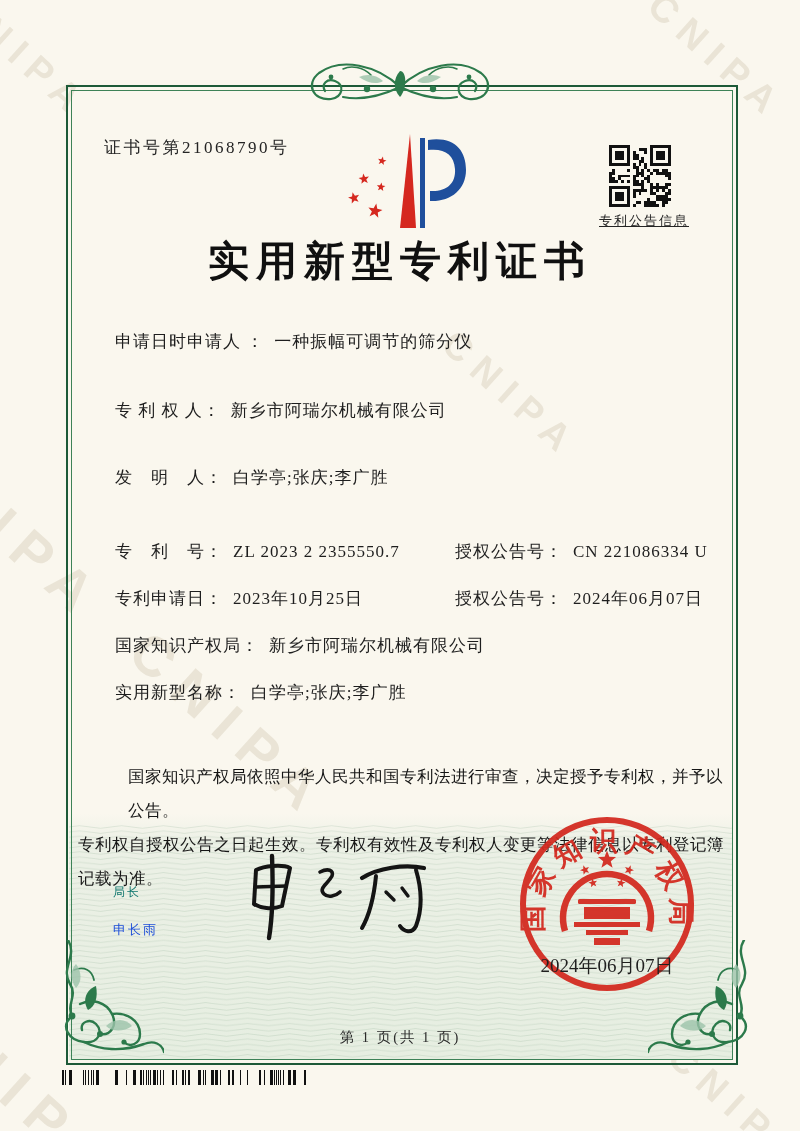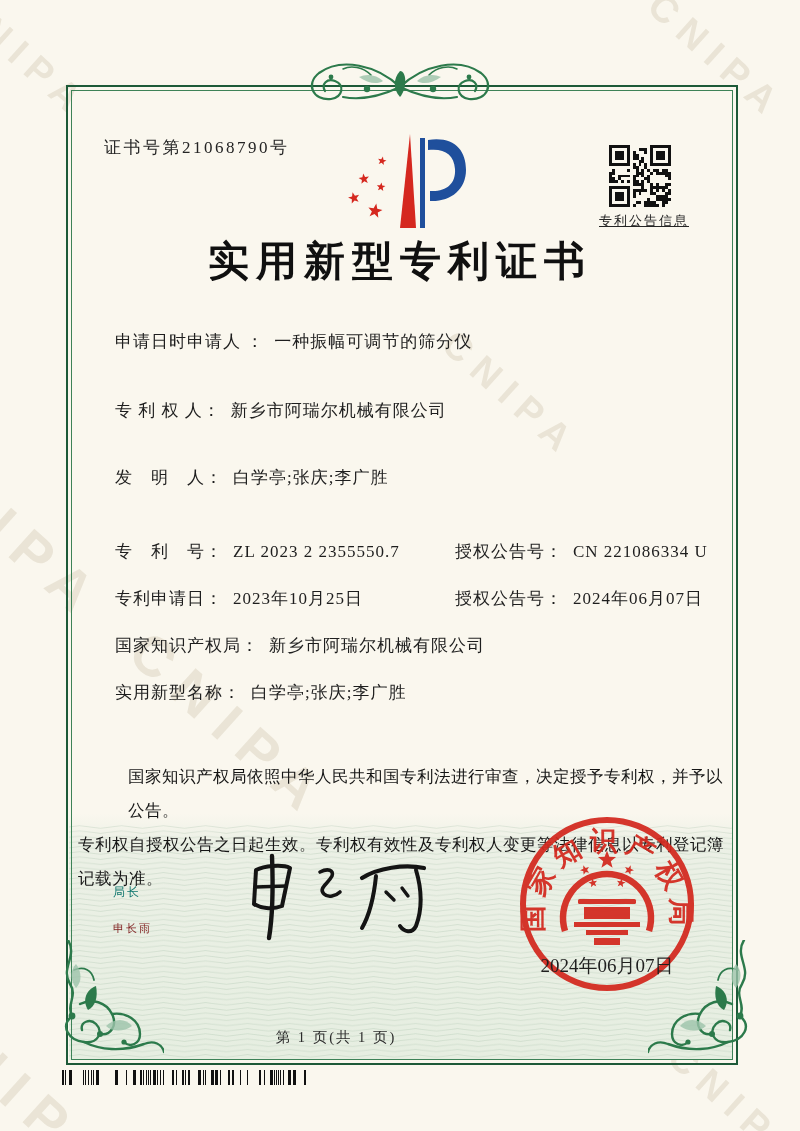--- a/index.html
+++ b/index.html
@@ -74,27 +74,27 @@
   .statement .ln1{padding-left:50px;}
   
   .sig-title{
     position:absolute;left:113px;top:884px;
     font-family:"Liberation Sans","DejaVu Sans",sans-serif;
     font-size:12px;color:#0f766e;letter-spacing:2px;
   }
   .sig-name{
     position:absolute;left:113px;top:921px;
     font-family:"Liberation Sans","DejaVu Sans",sans-serif;
-    font-size:11px;color:#7f1d1d;letter-spacing:2px;
+    font-size:13px;color:#1d4ed8;letter-spacing:2px;
   }
   .signature{position:absolute;left:228px;top:842px;}
   .seal{position:absolute;left:516px;top:813px;opacity:0.93;}
   
   .page-info{
-    position:absolute;left:0;top:1028px;width:672px;text-align:center;
+    position:absolute;left:0;top:1028px;width:800px;text-align:center;
     font-size:14.5px;letter-spacing:2px;color:#2b2b2b;
   }
   .barcode{position:absolute;left:62px;top:1070px;}
 </style>
 </head>
 <body>
 
 <div class="page">
 
   <span class="wm wm-sm" style="left:-28px;top:-18px;">CNIPA</span>

